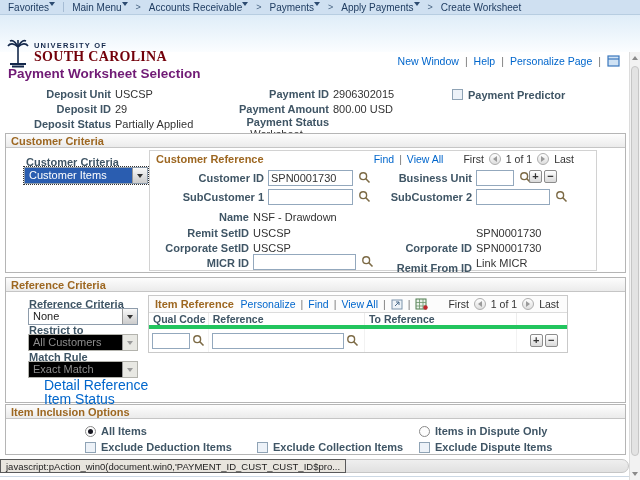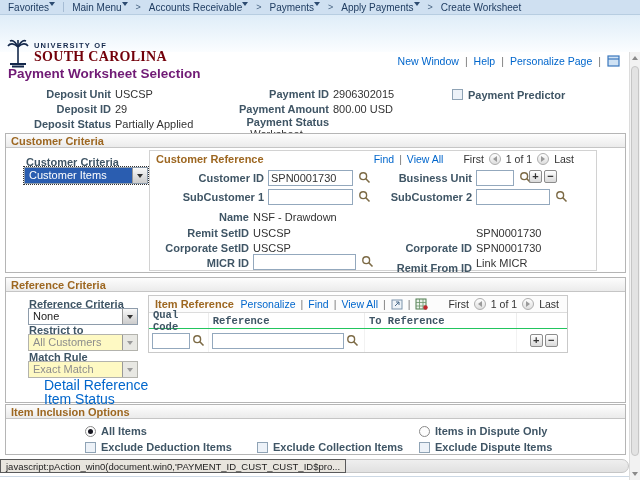--- a/index.html
+++ b/index.html
@@ -43,21 +43,21 @@
 
   
   .ipt { border:1px solid #93a8bd; height:16px; font-family:"Liberation Sans",sans-serif; font-size:11px; padding:0 2px; background:#fff; color:#333; }
   .lk { display:inline-flex; vertical-align:middle; margin-left:2px; cursor:pointer; }
   .sel { display:inline-flex; border:1px solid #8e9cab; height:17px; background:#fff; font-size:11px; cursor:default; }
   .sel .st { flex:1; padding:1px 4px; white-space:nowrap; overflow:hidden; color:#222; }
   .sel .sb { width:15px; background:linear-gradient(#f8f8f8,#cccccc); border-left:1px solid #999; display:flex; align-items:center; justify-content:center; }
   .sel .sb i { width:0; height:0; border-left:3px solid transparent; border-right:3px solid transparent; border-top:4px solid #333; }
   .sel.focus { outline:1px dotted #333; }
   .sel.focus .st { background:#2a5db0; color:#fff; }
-  .sel.dis { background:#fef9c3; border-color:#b3b3ad; }
+  .sel.dis { background:#000000; border-color:#b3b3ad; }
   .sel.dis .st { color:#8d8d8d; }
   .sel.dis .sb { background:#e8e8e3; }
   .sel.dis .sb i { border-top-color:#9a9a9a; }
   .sqbtn { width:13px; height:13px; border:1px solid #8c8c8c; border-radius:2px;
     background:linear-gradient(#ffffff,#d9d9d9); display:inline-flex; align-items:center; justify-content:center;
     font-size:11px; font-weight:bold; color:#333; line-height:1; cursor:pointer; }
   .cnav { width:12px; height:12px; border-radius:50%; border:1px solid #aeaeae;
     background:linear-gradient(#fff,#dedede); display:inline-flex; align-items:center; justify-content:center; cursor:pointer; }
   .cnav i { width:0; height:0; }
   .cnav.prev i { border-top:3px solid transparent; border-bottom:3px solid transparent; border-right:4px solid #9a9a9a; }
@@ -78,21 +78,21 @@
   .grptitle { font-weight:bold; color:#9d6721; }
   .navright { margin-left:auto; display:flex; align-items:center; gap:5px; font-size:10.5px; }
   .navgap { width:10px; }
   .abs { position:absolute; }
   .rlbl { text-align:right; display:block; }
 
   
   #sec-reference { top:277px; height:126px; }
   .grid { position:absolute; left:142px; top:17px; width:420px; border:1px solid #c9c9c9; background:#fff; }
   .gridnav { height:17px; display:flex; align-items:center; padding:0 8px 0 6px; gap:5px; border-bottom:1px solid #dcdcdc; background:#fcfcfc; }
-  .gcols { display:flex; height:16px; border-bottom:1px solid #22c55e; align-items:flex-start;font-family:Liberation Mono, monospace; }
+  .gcols { display:flex; height:16px; border-bottom:4px solid #22c55e; align-items:flex-start; }
   .gcols .gc { font-size:10.5px; font-weight:bold; color:#3f5565; padding-left:4px; border-right:1px solid #ececec; height:100%; display:flex; align-items:center; }
   .grow { display:flex; height:23px; align-items:center; }
   .grow .gc { padding-left:3px; border-right:1px solid #f2f2f2; height:100%; display:flex; align-items:center; }
   .c1 { width:60px; } .c2 { width:157px; } .c3 { width:153px; } .c4 { width:50px; border-right:none !important; justify-content:center; gap:2px; }
   .stacklink { position:absolute; left:5px; font-size:14px;margin-left:33px; }
 
   
   #sec-inclusion { top:404px; height:51px; }
   .optitem { position:absolute; display:flex; align-items:center; gap:5px; }
 

